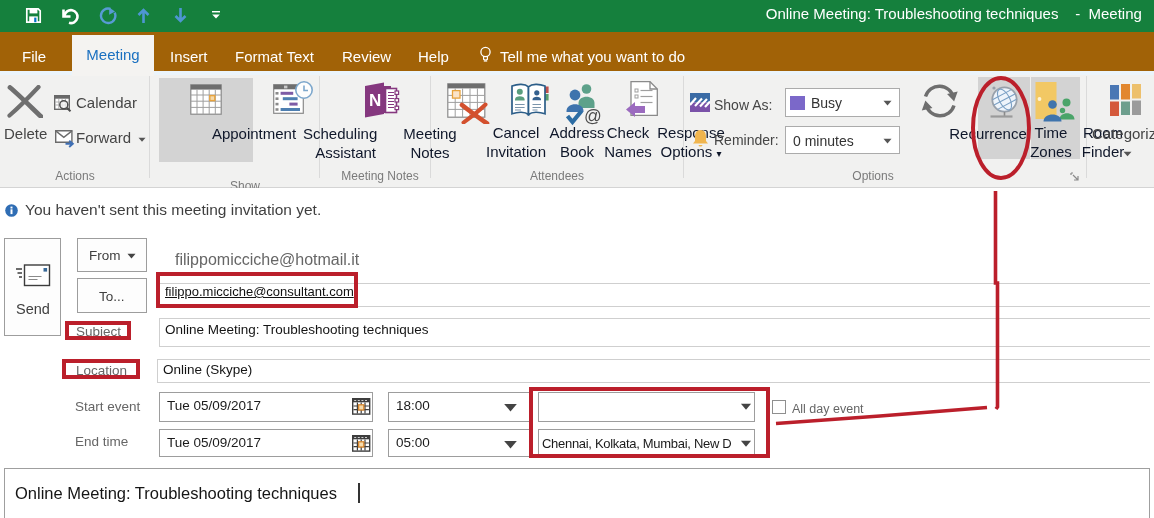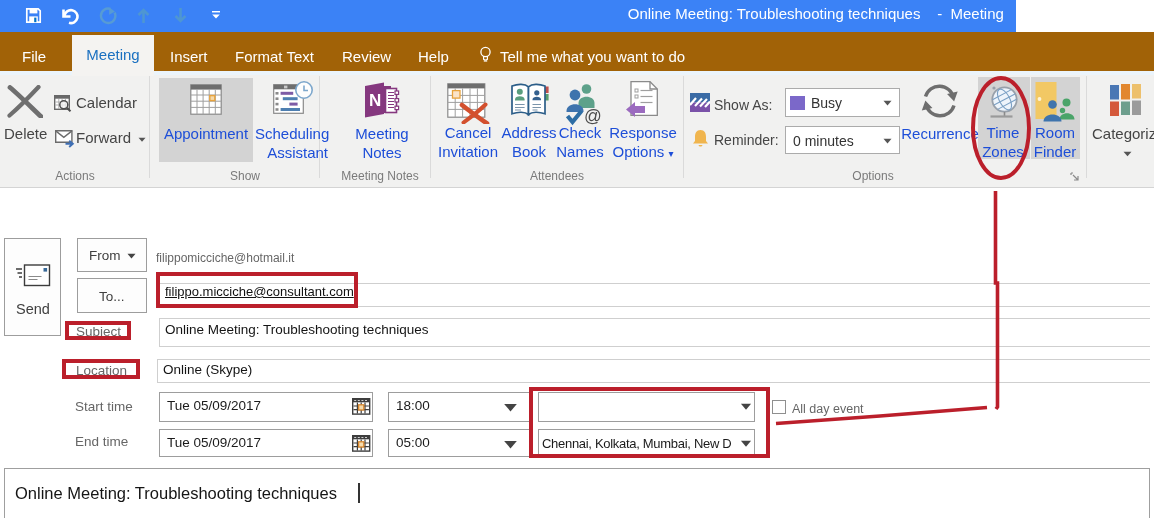--- a/index.html
+++ b/index.html
@@ -3,34 +3,34 @@
 <meta charset="utf-8">
 <style>
 * { margin:0; padding:0; box-sizing:border-box; }
 html,body { width:1154px; height:518px; overflow:hidden; background:#fff; }
 #app {
   position:relative; width:1154px; height:518px;
   font-family:"Liberation Sans", sans-serif;
   background:#ffffff;
 }
 .abs { position:absolute; }
-#titlebar { left:0; top:0; width:1016px; height:32px; background:#3b82f6;padding-left:20px; }
+#titlebar { left:0; top:0; width:1154px; height:32px; background:#15803d;padding-left:20px; }
 #tabbar { left:0; top:32px; width:1154px; height:39px; background:#a16207; }
 .tab { position:absolute; top:16px; color:#ffffff; font-size:15px; }
 #tab-meeting {
   position:absolute; left:72px; top:35px; width:82px; height:41px;
   background:#f4f3f1; color:#1a70c0; font-size:15px;
   text-align:center; line-height:40px; z-index:3;
 }
 #title-text { position:absolute; right:8px; top:5px; color:#ffffff; font-size:15px; }
 #ribbon { left:0; top:71px; width:1154px; height:117px; background:#f1f1f0; border-bottom:1px solid #d4d4d4; }
 .gsep { position:absolute; top:5px; width:1px; height:102px; background:#dadada; }
 .glabel { position:absolute; top:98px; font-size:12px; color:#7a7a7a; text-align:center; }
 .btxt  { position:absolute; font-size:15px; color:#454545; white-space:nowrap; }
-.bigtxt { position:absolute; font-size:15px; line-height:18.5px; color:#1d4ed8; text-align:center; white-space:nowrap; }
+.bigtxt { position:absolute; font-size:15px; line-height:18.5px; color:#0f172a; text-align:center; white-space:nowrap;margin-left:48px; }
 .graybtn { position:absolute; background:#d3d3d3; }
 .ddown { position:absolute; background:#fff; border:1px solid #ababab; }
 #infobar { left:0; top:188px; width:1154px; height:40px; background:#ffffff; }
 .fline { position:absolute; background:#cfcfcf; height:1px; }
 .formbtn { position:absolute; border:1px solid #9d9d9d; background:#fdfdfd; font-size:13.5px; color:#3f3f3f; }
 .flabel { position:absolute; font-size:13.5px; color:#666; white-space:nowrap; }
 .finput { position:absolute; border:1px solid #9d9d9d; background:#fff; font-size:13.5px; color:#1b1b1b; white-space:nowrap; overflow:hidden;padding-left:16px; }
 .redbox { position:absolute; border:4px solid #bb1f2b; z-index:9; }
 #mailbody { left:4px; top:468px; width:1146px; height:56px; border:1px solid #9f9f9f; background:#fff; }
 </style>
@@ -82,21 +82,21 @@
   <div class="abs" id="tab-meeting">Meeting</div>
 
   <div class="abs" id="ribbon">
     <div class="abs" style="left:0; top:0; width:1154px; height:4px; background:#ebf4fb;"></div>
     <div class="gsep" style="left:149px;"></div>
     <div class="gsep" style="left:319px;"></div>
     <div class="gsep" style="left:430px;"></div>
     <div class="gsep" style="left:683px;"></div>
     <div class="gsep" style="left:1086px;"></div>
     <div class="glabel" style="left:40px; width:70px;">Actions</div>
-    <div class="glabel" style="left:210px; width:70px;">Show</div>
+    <div class="glabel" style="left:210px; width:70px;margin-top:10px;">Show</div>
     <div class="glabel" style="left:330px; width:100px;">Meeting Notes</div>
     <div class="glabel" style="left:517px; width:80px;">Attendees</div>
     <div class="glabel" style="left:838px; width:70px;">Options</div>
 
     <div class="graybtn" style="left:159px; top:7px; width:94px; height:84px;"></div>
     <div class="graybtn" style="left:978px; top:6px; width:52px; height:82px;"></div>
     <div class="graybtn" style="left:1031px; top:6px; width:49px; height:82px;"></div>
 
     <svg class="abs" style="left:7px; top:14px;" width="36" height="33" viewBox="0 0 36 33">
       <path d="M3 2.5 C 11 9, 26 24, 34 31.5" stroke="#6f6f6f" stroke-width="4.8" fill="none" stroke-linecap="round"></path>
@@ -265,20 +265,28 @@
       <rect x="11" y="17.5" width="9" height="13.5" fill="#6d9e8d"></rect>
       <rect x="22" y="0" width="9" height="14.5" fill="#edc06c"></rect>
       <rect x="22" y="16.5" width="9" height="14.5" fill="#9b9b9b"></rect>
     </svg>
     <div class="btxt" style="left:1092px; top:54px;">Categorize</div>
     <svg class="abs" style="left:1123px; top:80px;" width="9" height="6" viewBox="0 0 9 6">
       <path d="M0.5 0.8 L4.5 5.2 L8.5 0.8 Z" fill="#555"></path>
     </svg>
   </div>
 
+  <div class="abs" id="infobar">
+    <svg class="abs" style="left:5px; top:16px;" width="13" height="13" viewBox="0 0 13 13">
+      <circle cx="6.5" cy="6.5" r="6.3" fill="#2f6db4"></circle>
+      <rect x="5.5" y="5.3" width="2" height="4.8" fill="#fff"></rect>
+      <rect x="5.5" y="2.6" width="2" height="1.9" fill="#fff"></rect>
+    </svg>
+    <div class="abs" style="left:25px; top:13px; font-size:15.5px; color:#3f3f3f;">You haven't sent this meeting invitation yet.</div>
+  </div>
 
   <div class="abs" id="form" style="left:0; top:228px; width:1154px; height:238px; background:#fff;">
 
     <div class="fline" style="left:160px; top:55px;  width:990px;"></div>
     <div class="fline" style="left:160px; top:78px;  width:990px;"></div>
     <div class="fline" style="left:159px; top:90px;  width:991px;"></div>
     <div class="fline" style="left:159px; top:118px; width:991px;"></div>
     <div class="fline" style="left:158px; top:131px; width:992px;"></div>
     <div class="fline" style="left:158px; top:154px; width:992px;"></div>
     <div class="fline" style="left:159px; top:55px;  width:1px; height:24px;"></div>
@@ -293,37 +301,37 @@
       <path d="M13.5 12.5 h13 M13.5 15.5 h9" stroke="#8a8a8a" stroke-width="1.1"></path>
     </svg>
     <div class="abs" style="left:16px; top:73px; font-size:14.5px; color:#3f3f3f;">Send</div>
 
     <div class="formbtn" style="left:77px; top:10px; width:70px; height:34px;">
       <span style="position:absolute; left:11px; top:9px;">From</span>
       <svg style="position:absolute; left:49px; top:14px;" width="9" height="7" viewBox="0 0 9 7">
           <path d="M0.5 0.8 L4.5 5.6 L8.5 0.8 Z" fill="#444"></path>
         </svg>
     </div>
-    <div class="abs" style="left:156px; top:23px; font-size:12px; color:#666;">filippomicciche@hotmail.it</div>
+    <div class="abs" style="left:175px; top:23px; font-size:16px; color:#666;">filippomicciche@hotmail.it</div>
 
     <div class="formbtn" style="left:77px; top:50px; width:70px; height:35px;">
       <span style="position:absolute; left:21px; top:10px;">To...</span>
     </div>
     <div class="abs" style="left:165px; top:56px; font-size:13px; color:#111; text-decoration:underline;">filippo.micciche@consultant.com</div>
     <div class="redbox" style="left:156px; top:44px; width:202px; height:36px;"></div>
 
     <div class="redbox" style="left:65px; top:93px; width:66px; height:19px;"></div>
     <div class="flabel" style="left:76px; top:96px;text-align:center;">Subject</div>
     <div class="abs" style="left:165px; top:94px; font-size:13.5px; color:#141414;">Online Meeting: Troubleshooting techniques</div>
 
     <div class="redbox" style="left:62px; top:131px; width:78px; height:20px;"></div>
     <div class="flabel" style="left:76px; top:135px;">Location</div>
     <div class="abs" style="left:163px; top:134px; font-size:13.5px; color:#141414;">Online (Skype)</div>
 
-    <div class="flabel" style="left:75px; top:171px;">Start time</div>
+    <div class="flabel" style="left:75px; top:171px;">Start event</div>
     <div class="finput" style="left:159px; top:164px; width:214px; height:30px;">
       <span style="position:absolute; left:7px; top:5px;">Tue 05/09/2017</span>
       <svg style="position:absolute; left:192px; top:5px;" width="19" height="17" viewBox="0 0 19 17">
         <rect x="0.7" y="0.7" width="17" height="15.4" fill="#fff" stroke="#3e3e3e" stroke-width="1.4"></rect>
         <rect x="0.7" y="0.7" width="17" height="3.6" fill="#3e3e3e"></rect>
         <path d="M2.2 2.5 h2 M5.8 2.5 h2 M9.4 2.5 h2 M13 2.5 h2" stroke="#cfcfcf" stroke-width="1"></path>
         <path d="M1.5 8 h15.4 M1.5 11.6 h15.4 M5.4 4.6 v11 M9.2 4.6 v11 M13 4.6 v11" stroke="#3e3e3e" stroke-width="1.2"></path>
         <rect x="6.6" y="6.8" width="5.2" height="5.2" fill="#f6dcae" stroke="#d9882f" stroke-width="1.3"></rect>
       </svg>
     </div>

